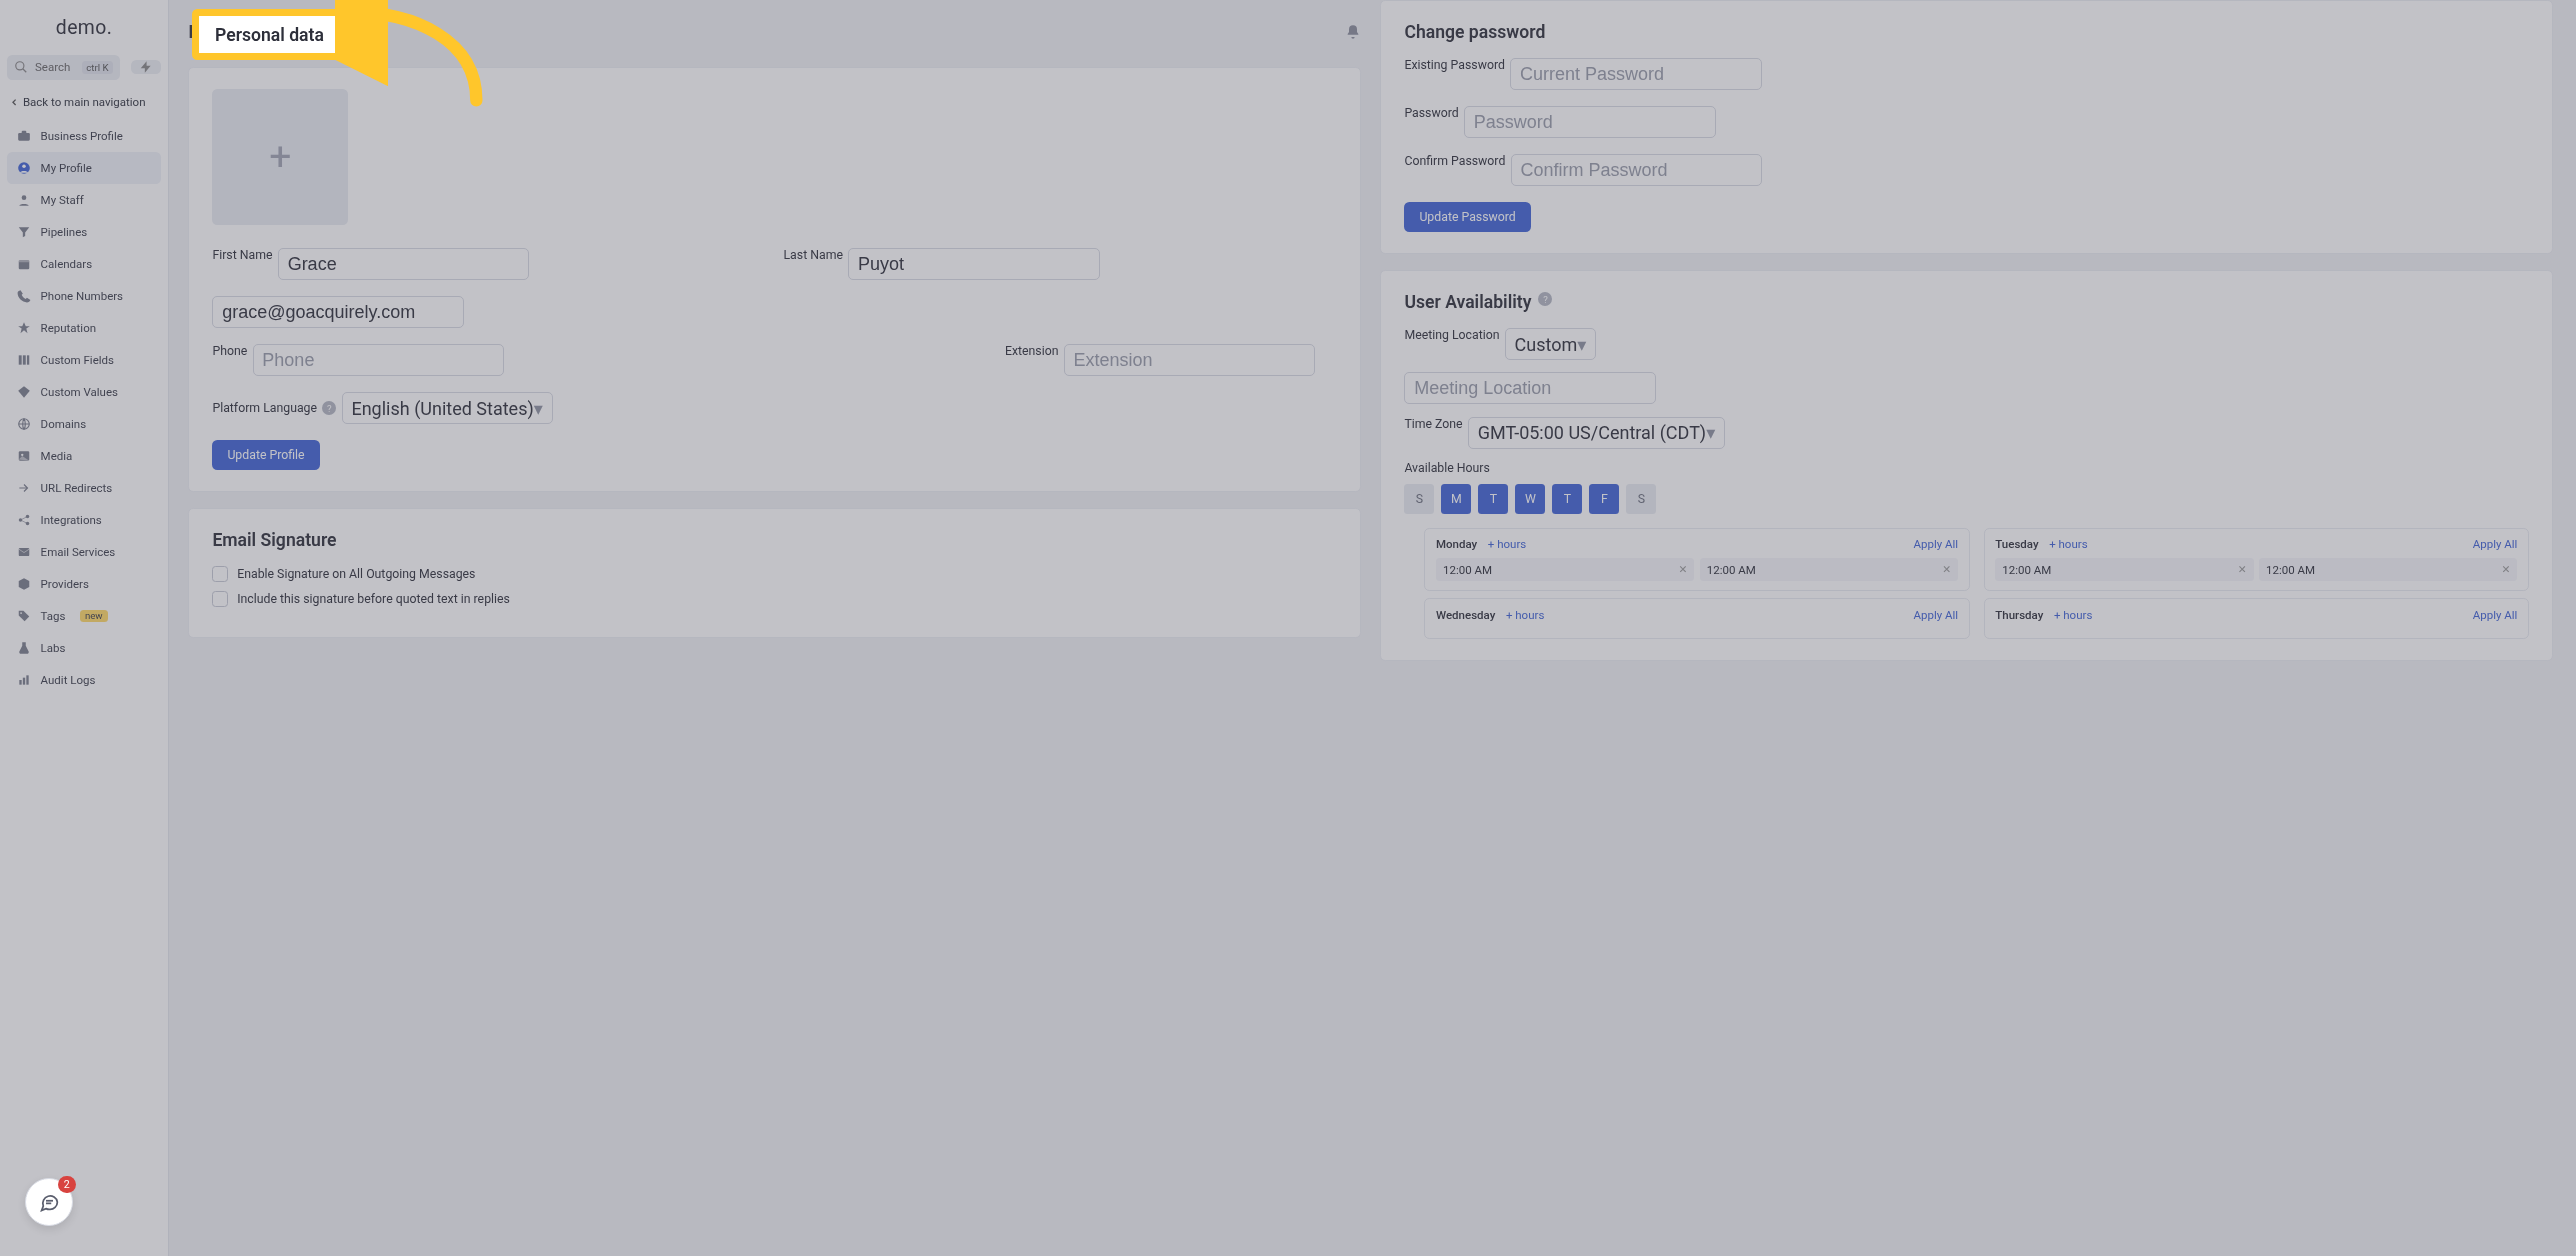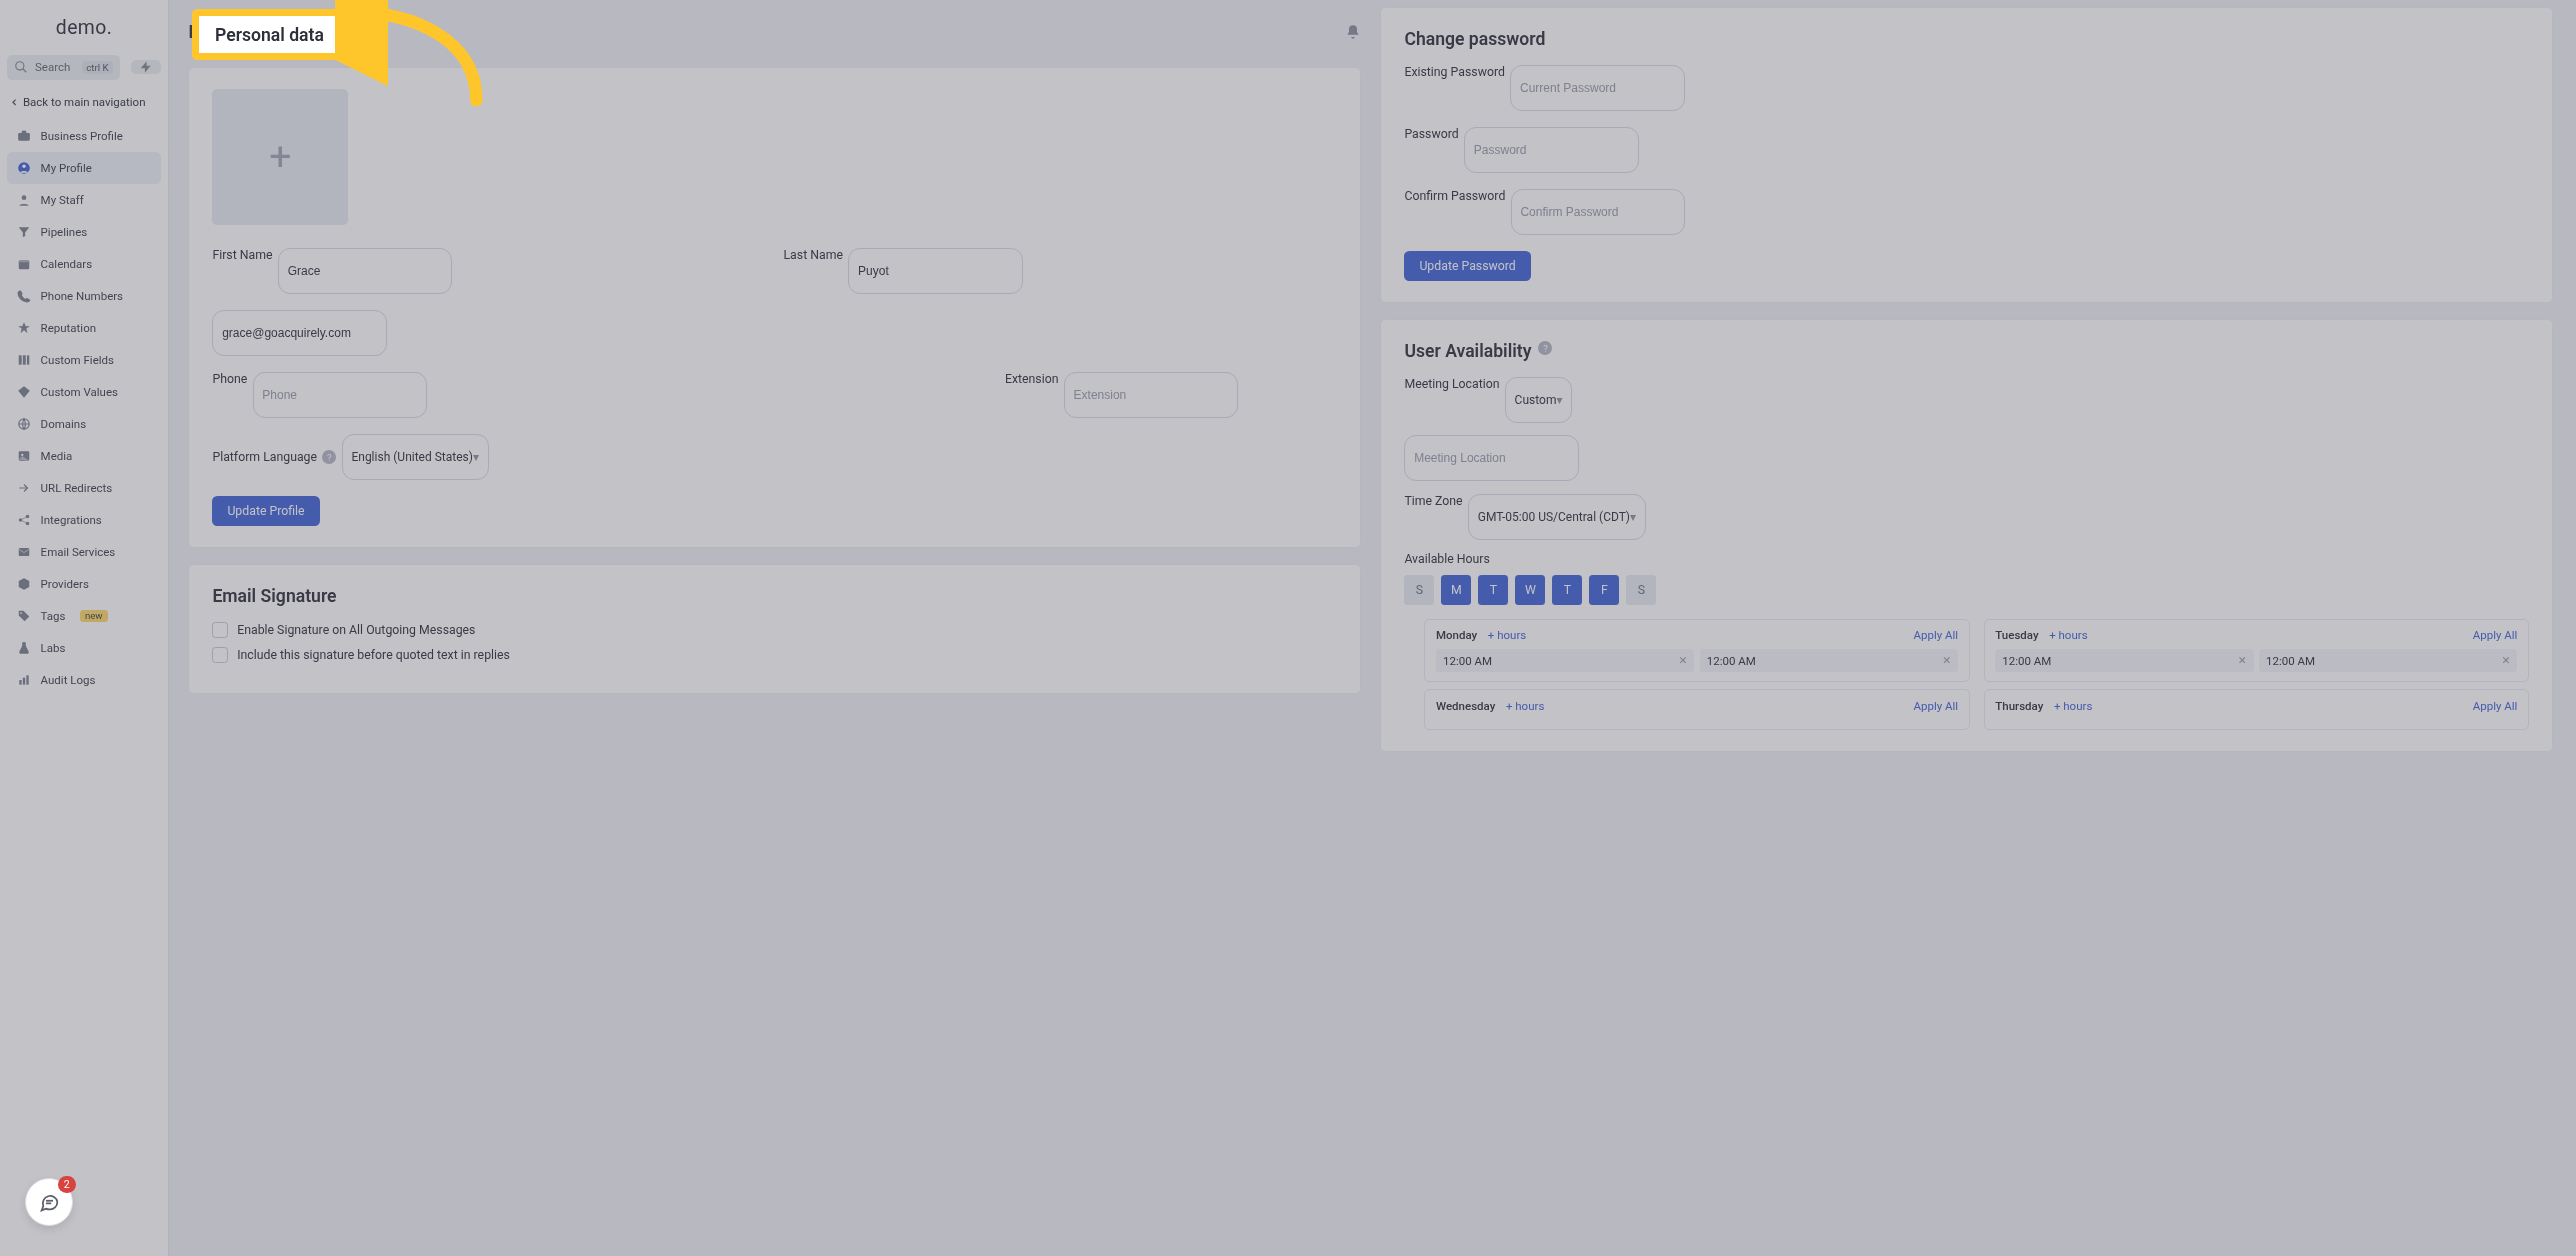--- a/index.html
+++ b/index.html
@@ -104,22 +104,22 @@
 
 .form-row { display: flex; gap: 17.6px; margin-bottom: 16px; }
 .field { flex: 1; display: flex; flex-direction: row; gap: 5.3px; }
 .field > label { font-size: 12.3px; color: #2d2f3a; }
 .field .with-q { display: flex; align-items: center; gap: 5.3px; }
 .qmark {
   width: 14px; height: 14px; border-radius: 50%; background: #b2b6c2;
   color: #fff; font-size: 9.7px; display: flex; align-items: center; justify-content: center;
 }
 input[type=text], input[type=password], .select {
-  height: 46px; border: 0.9px solid #d7dae3; border-radius: 12px;
-  padding: 0 8.8px; background: #fff; font-size: 12px; color: #2d2f3a;
+  height: 32px; border: 0.9px solid #d7dae3; border-radius: 5px;
+  padding: 0 8.8px; background: #fff; font-size: 18px; color: #2d2f3a;
 }
 input::placeholder { color: #979ba9; }
 .select { display: flex; align-items: center; justify-content: space-between; cursor: pointer; }
 .select .chev { color: #8e92a1; }
 
 
 .chk-row { display: flex; align-items: center; gap: 8.8px; margin-bottom: 8.8px; }
 .chk { width: 16px; height: 16px; border: 1.3px solid #c6c9d4; border-radius: 3.5px; cursor: pointer; }
 
 
@@ -444,21 +444,21 @@
           <div class="chk"></div>
           <span>Enable Signature on All Outgoing Messages</span>
         </div>
         <div class="chk-row">
           <div class="chk"></div>
           <span>Include this signature before quoted text in replies</span>
         </div>
       </div>
     </div>
 
-    <div class="col col-right" style="padding-top:7px">
+    <div class="col col-right" style="padding-top:0">
       <div class="card">
         <h2>Change password</h2>
         <div class="form-row">
             <div class="field">
           <label>Existing Password</label>
           <input type="password" placeholder="Current Password" style="">
         </div>
           </div>
         <div class="form-row">
             <div class="field">

